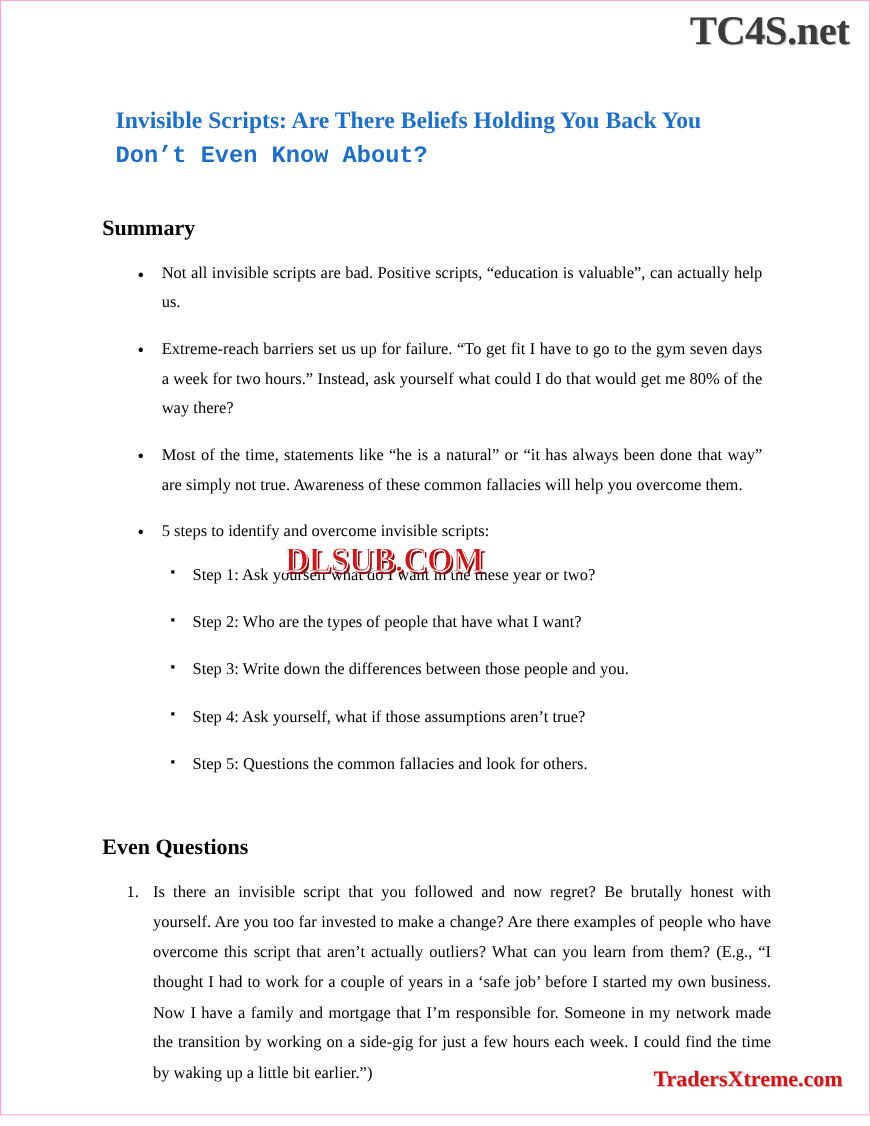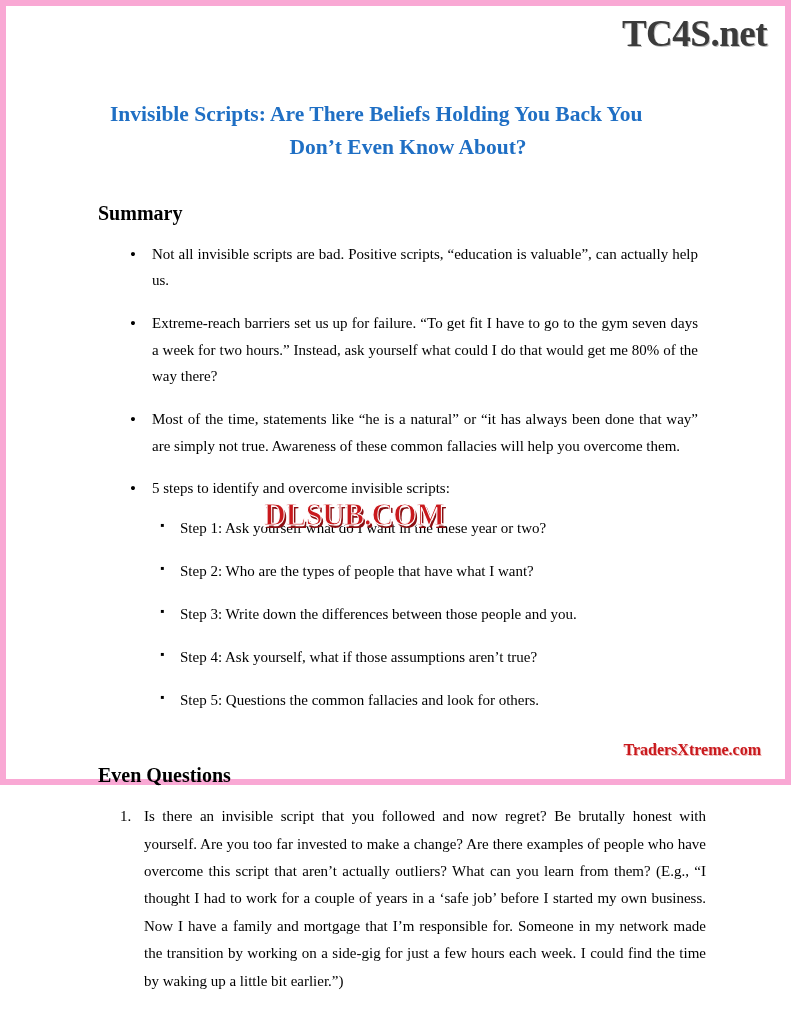--- a/index.html
+++ b/index.html
@@ -10,23 +10,23 @@
     width: 791px;
     height: 1024px;
     background: #ffffff;
     font-family: "Liberation Serif", serif;
     color: #000000;
     overflow: hidden;
   }
   .page {
     position: relative;
     width: 791px;
-    height: 785px;
+    height: 1014px;
     box-sizing: border-box;
-    border: 6px solid #f9a8d4;
+    border: 1px solid #f9a8d4;
     background: #ffffff;
   }
   .watermark-top {
     position: absolute;
     top: 6px;
     right: 18px;
     font-family: "Liberation Serif", serif;
     font-weight: bold;
     font-size: 37px;
     color: #3b3b3b;
@@ -44,21 +44,22 @@
     color: #1f6fc4;
     font-size: 21.5px;
     font-weight: bold;
     line-height: 1.55;
     margin: 0 0 34px 12px;
     text-align: justify;
     text-justify: inter-word;
   }
   h1.doc-title .title-line2 {
     display: block;
-    text-align: center;
+    text-align: left;
+    font-family: Liberation Mono, monospace;
   }
   h2.section-heading {
     font-size: 20px;
     font-weight: bold;
     margin: 0 0 14px 0;
     line-height: 1.4;
   }
   ul.bullets {
     list-style: none;
     margin: 8px;
@@ -142,21 +143,21 @@
       -1px  1px 0 #ffffff;
     transform: scaleY(1.05);
     white-space: nowrap;
   }
   .watermark-bottom {
     position: absolute;
     right: 24px;
     bottom: 20px;
     font-family: "Liberation Serif", serif;
     font-weight: bold;
-    font-size: 16px;
+    font-size: 20px;
     color: #c9191d;
     text-shadow: 1px 1px 0 #f0b6b6;
     white-space: nowrap;
     text-align: center;
   }
 </style>
 </head>
 <body>
 
 <div class="page">

